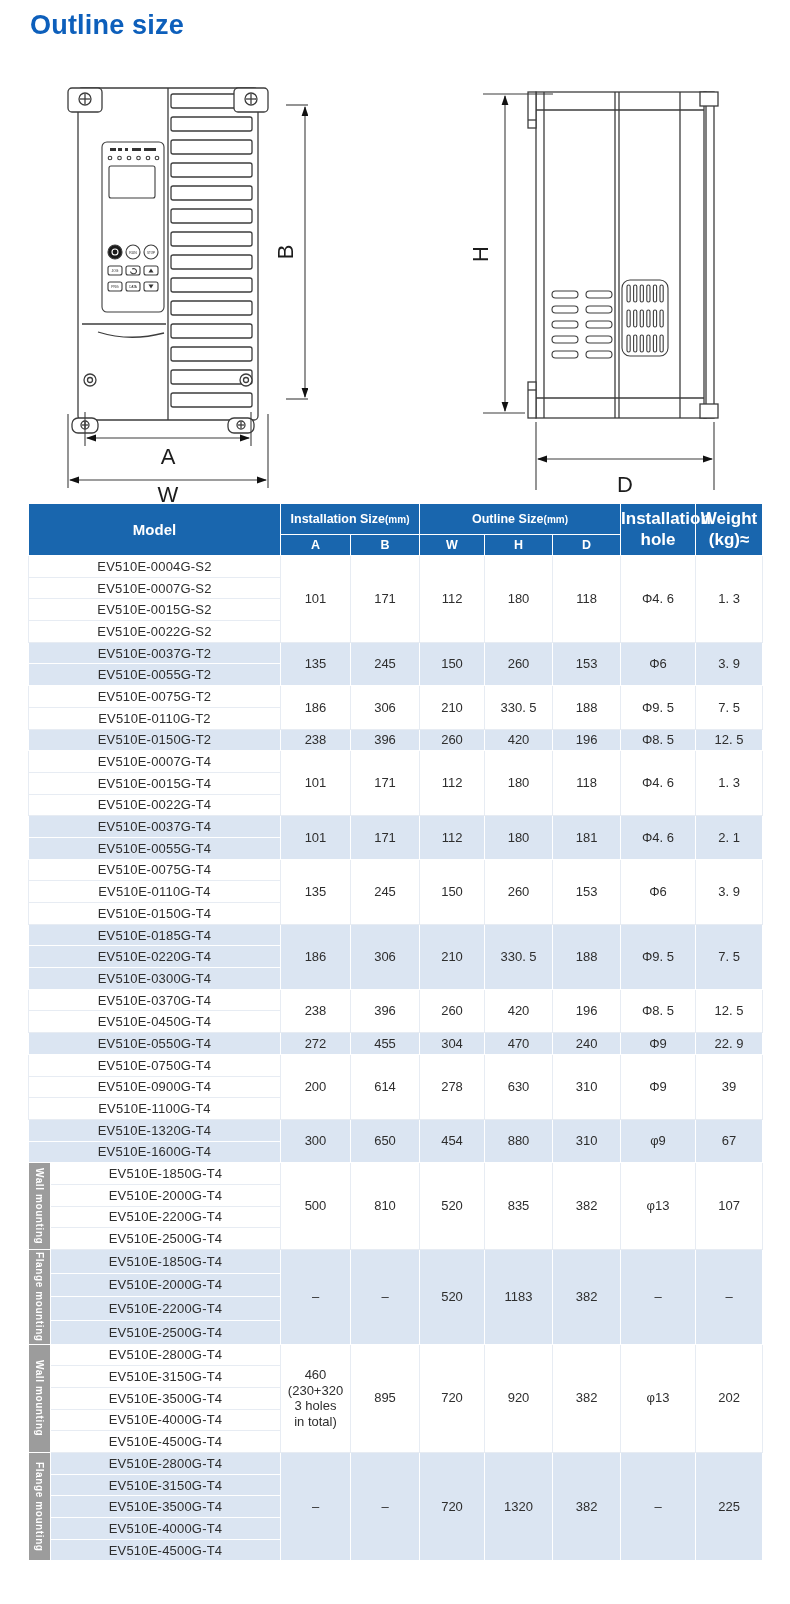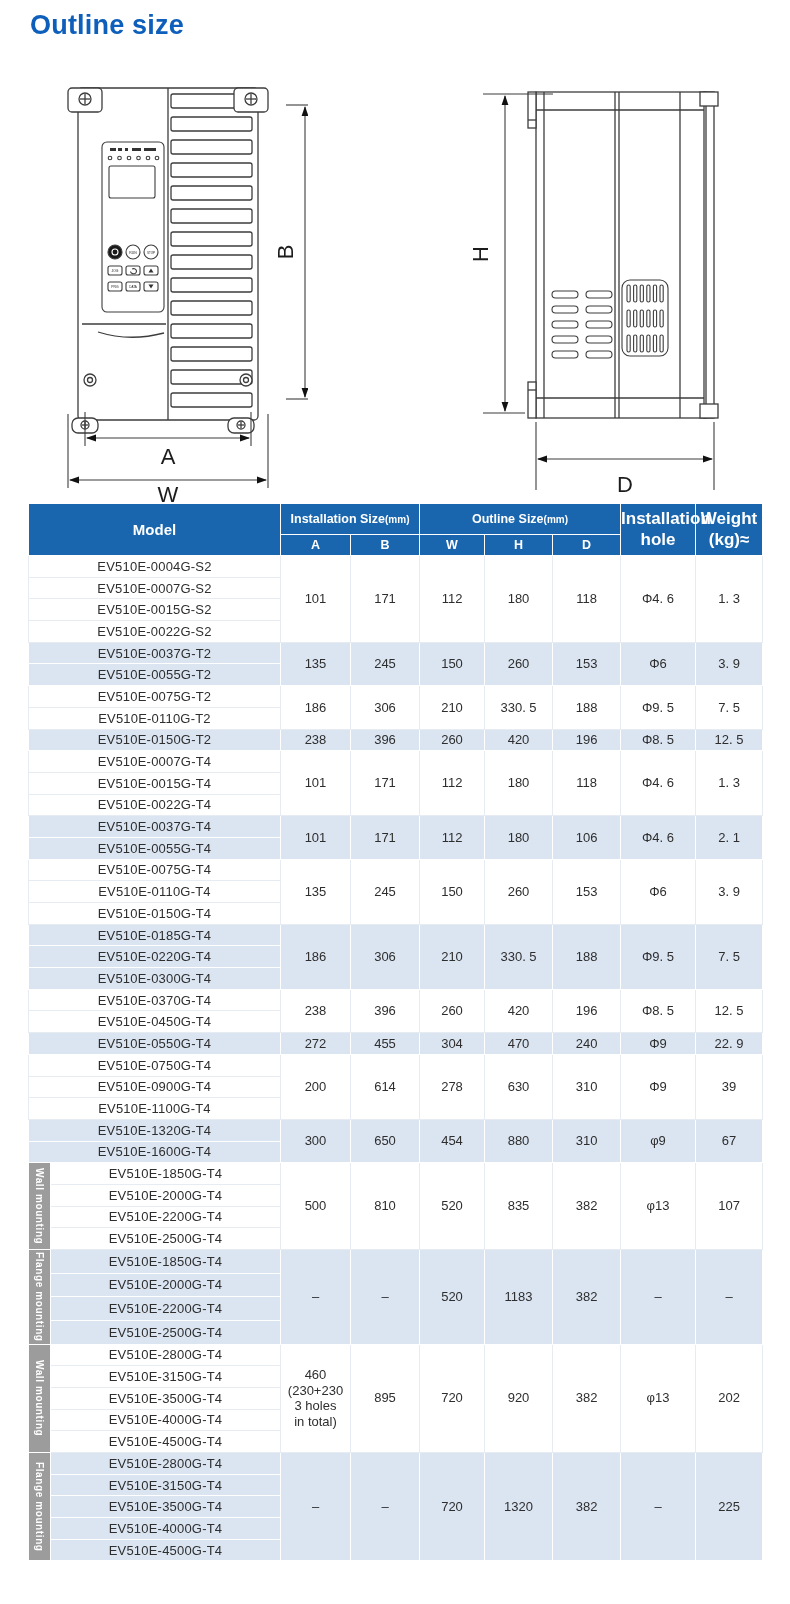--- a/index.html
+++ b/index.html
@@ -382,21 +382,21 @@
       </tr>
       <tr>
         <td class="model-c" colspan="2">EV510E-0022G-T4</td>
       </tr>
       <tr class="shade">
         <td class="model-c" colspan="2">EV510E-0037G-T4</td>
         <td class="val" rowspan="2">101</td>
         <td class="val" rowspan="2">171</td>
         <td class="val" rowspan="2">112</td>
         <td class="val" rowspan="2">180</td>
-        <td class="val" rowspan="2">106</td>
+        <td class="val" rowspan="2">181</td>
         <td class="val" rowspan="2">Φ4. 6</td>
         <td class="val" rowspan="2">2. 1</td>
       </tr>
       <tr class="shade">
         <td class="model-c" colspan="2">EV510E-0055G-T4</td>
       </tr>
       <tr>
         <td class="model-c" colspan="2">EV510E-0075G-T4</td>
         <td class="val" rowspan="3">135</td>
         <td class="val" rowspan="3">245</td>
@@ -517,21 +517,21 @@
       <tr class="shade">
         <td class="model-c">EV510E-2200G-T4</td>
       </tr>
       <tr class="shade">
         <td class="model-c">EV510E-2500G-T4</td>
       </tr>
       <tr>
         <td class="mount" rowspan="5">Wall mounting</td>
         <td class="model-c">EV510E-2800G-T4</td>
         <td class="val" rowspan="5">460
-(230+230
+(230+320
 3 holes
 in total)</td>
         <td class="val" rowspan="5">895</td>
         <td class="val" rowspan="5">720</td>
         <td class="val" rowspan="5">920</td>
         <td class="val" rowspan="5">382</td>
         <td class="val" rowspan="5">φ13</td>
         <td class="val" rowspan="5">202</td>
       </tr>
       <tr>

